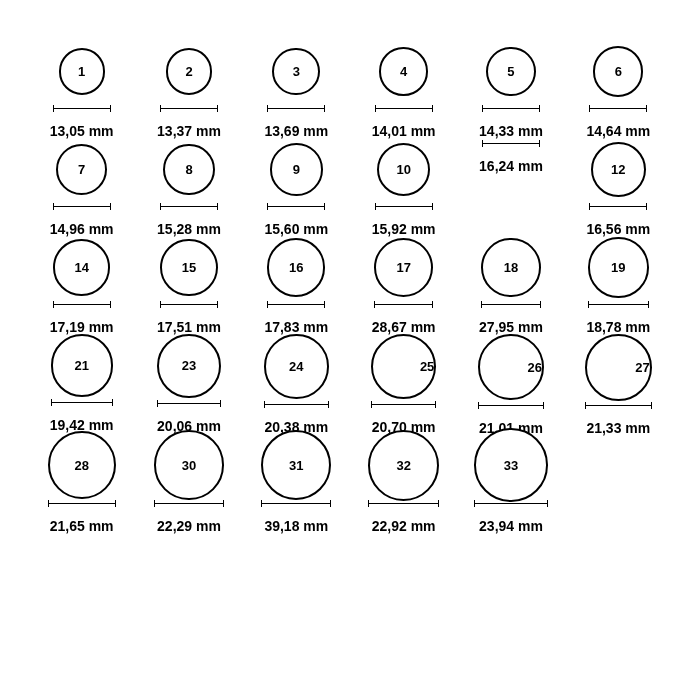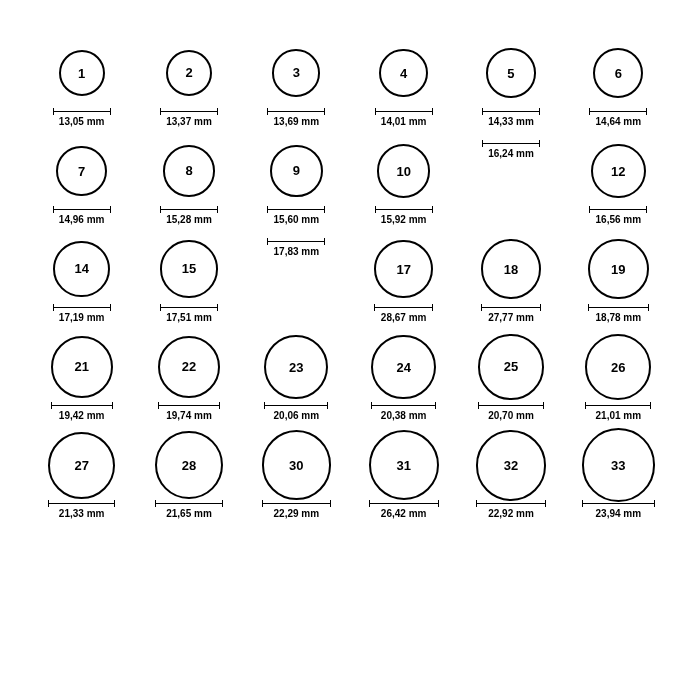--- a/index.html
+++ b/index.html
@@ -79,22 +79,22 @@
   .caliper .tick {
     position: absolute;
     top: 0;
     width: 1px;
     height: 7px;
     background: #000;
   }
   .caliper .tick.left { left: 0; }
   .caliper .tick.right { right: 0; }
   .mm-label {
-    margin-top: 2px;
-    font-size: 10px;
+    margin-top: 12px;
+    font-size: 14px;
     font-weight: bold;
     line-height: 1;
     white-space: nowrap;
     color: #000;
   }
 </style>
 </head>
 <body>
 
 <div id="sizer-chart">
@@ -298,20 +298,25 @@
         <div class="measure">
           <div class="caliper" style="width: 58px;">
             <span class="bar"></span>
             <span class="tick left"></span>
             <span class="tick right"></span>
           </div>
           <div class="mm-label">17,51 mm</div>
         </div>
       </div>
       <div class="cell">
+        <div class="ring-wrap">
+          <div class="ring" style="width: 58.1716px; height: 58.1716px;">
+            <span class="ring-number">16</span>
+          </div>
+        </div>
         <div class="measure">
           <div class="caliper" style="width: 58.1716px;">
             <span class="bar"></span>
             <span class="tick left"></span>
             <span class="tick right"></span>
           </div>
           <div class="mm-label">17,83 mm</div>
         </div>
       </div>
       <div class="cell">
@@ -334,21 +339,21 @@
           <div class="ring" style="width: 59.7844px; height: 59.7844px;">
             <span class="ring-number">18</span>
           </div>
         </div>
         <div class="measure">
           <div class="caliper" style="width: 59.7844px;">
             <span class="bar"></span>
             <span class="tick left"></span>
             <span class="tick right"></span>
           </div>
-          <div class="mm-label">27,77 mm</div>
+          <div class="mm-label">27,95 mm</div>
         </div>
       </div>
       <div class="cell">
         <div class="ring-wrap">
           <div class="ring" style="width: 60.5656px; height: 60.5656px; text-align: right;">
             <span class="ring-number">19</span>
           </div>
         </div>
         <div class="measure">
           <div class="caliper" style="width: 60.5656px;">
@@ -369,35 +374,20 @@
           <div class="caliper" style="width: 62.1784px;">
             <span class="bar"></span>
             <span class="tick left"></span>
             <span class="tick right"></span>
           </div>
           <div class="mm-label">19,42 mm</div>
         </div>
       </div>
       <div class="cell">
         <div class="ring-wrap">
-          <div class="ring" style="width: 62.9848px; height: 62.9848px;">
-            <span class="ring-number">22</span>
-          </div>
-        </div>
-        <div class="measure">
-          <div class="caliper" style="width: 62.9848px;">
-            <span class="bar"></span>
-            <span class="tick left"></span>
-            <span class="tick right"></span>
-          </div>
-          <div class="mm-label">19,74 mm</div>
-        </div>
-      </div>
-      <div class="cell">
-        <div class="ring-wrap">
           <div class="ring" style="width: 63.7912px; height: 63.7912px;">
             <span class="ring-number">23</span>
           </div>
         </div>
         <div class="measure">
           <div class="caliper" style="width: 63.7912px;">
             <span class="bar"></span>
             <span class="tick left"></span>
             <span class="tick right"></span>
           </div>
@@ -414,51 +404,51 @@
           <div class="caliper" style="width: 64.5976px;">
             <span class="bar"></span>
             <span class="tick left"></span>
             <span class="tick right"></span>
           </div>
           <div class="mm-label">20,38 mm</div>
         </div>
       </div>
       <div class="cell">
         <div class="ring-wrap">
-          <div class="ring" style="width: 65.404px; height: 65.404px;">
+          <div class="ring" style="width: 65.404px; height: 65.404px; justify-content: flex-end;">
             <span class="ring-number">25</span>
           </div>
         </div>
         <div class="measure">
           <div class="caliper" style="width: 65.404px;">
             <span class="bar"></span>
             <span class="tick left"></span>
             <span class="tick right"></span>
           </div>
           <div class="mm-label">20,70 mm</div>
         </div>
       </div>
       <div class="cell">
         <div class="ring-wrap">
-          <div class="ring" style="width: 66.1852px; height: 66.1852px;">
+          <div class="ring" style="width: 66.1852px; height: 66.1852px; justify-content: flex-end;">
             <span class="ring-number">26</span>
           </div>
         </div>
         <div class="measure">
           <div class="caliper" style="width: 66.1852px;">
             <span class="bar"></span>
             <span class="tick left"></span>
             <span class="tick right"></span>
           </div>
           <div class="mm-label">21,01 mm</div>
         </div>
       </div>
       <div class="cell">
         <div class="ring-wrap">
-          <div class="ring" style="width: 66.9916px; height: 66.9916px;">
+          <div class="ring" style="width: 66.9916px; height: 66.9916px; justify-content: flex-end;">
             <span class="ring-number">27</span>
           </div>
         </div>
         <div class="measure">
           <div class="caliper" style="width: 66.9916px;">
             <span class="bar"></span>
             <span class="tick left"></span>
             <span class="tick right"></span>
           </div>
           <div class="mm-label">21,33 mm</div>
@@ -499,21 +489,21 @@
           <div class="ring" style="width: 70.2172px; height: 70.2172px;">
             <span class="ring-number">31</span>
           </div>
         </div>
         <div class="measure">
           <div class="caliper" style="width: 70.2172px;">
             <span class="bar"></span>
             <span class="tick left"></span>
             <span class="tick right"></span>
           </div>
-          <div class="mm-label">26,42 mm</div>
+          <div class="mm-label">39,18 mm</div>
         </div>
       </div>
       <div class="cell">
         <div class="ring-wrap">
           <div class="ring" style="width: 70.9984px; height: 70.9984px;">
             <span class="ring-number">32</span>
           </div>
         </div>
         <div class="measure">
           <div class="caliper" style="width: 70.9984px;">

